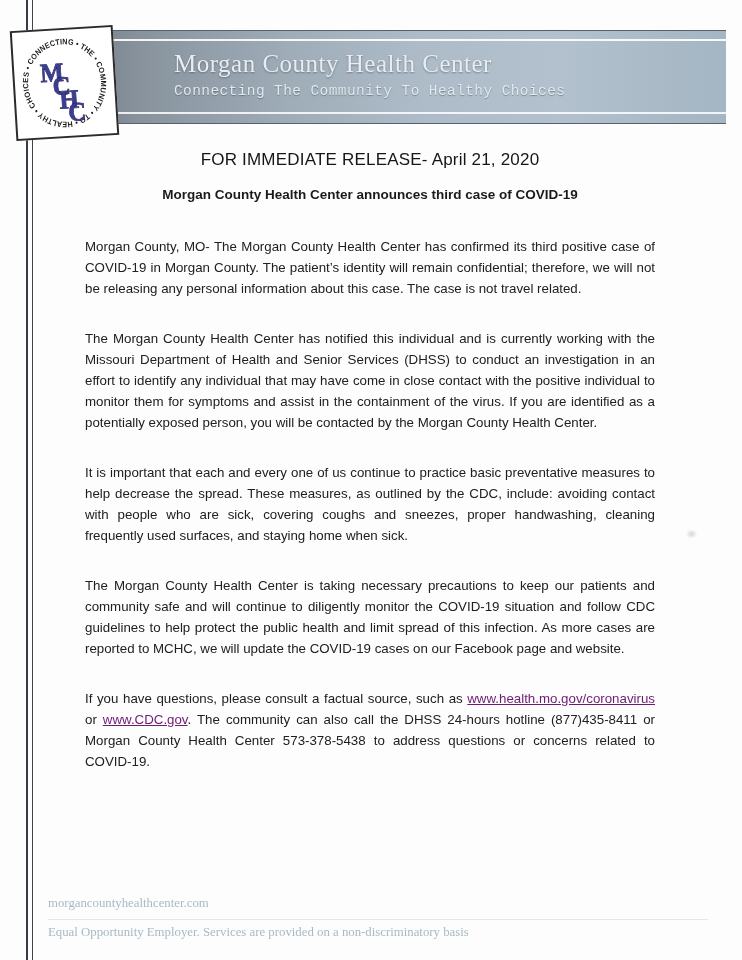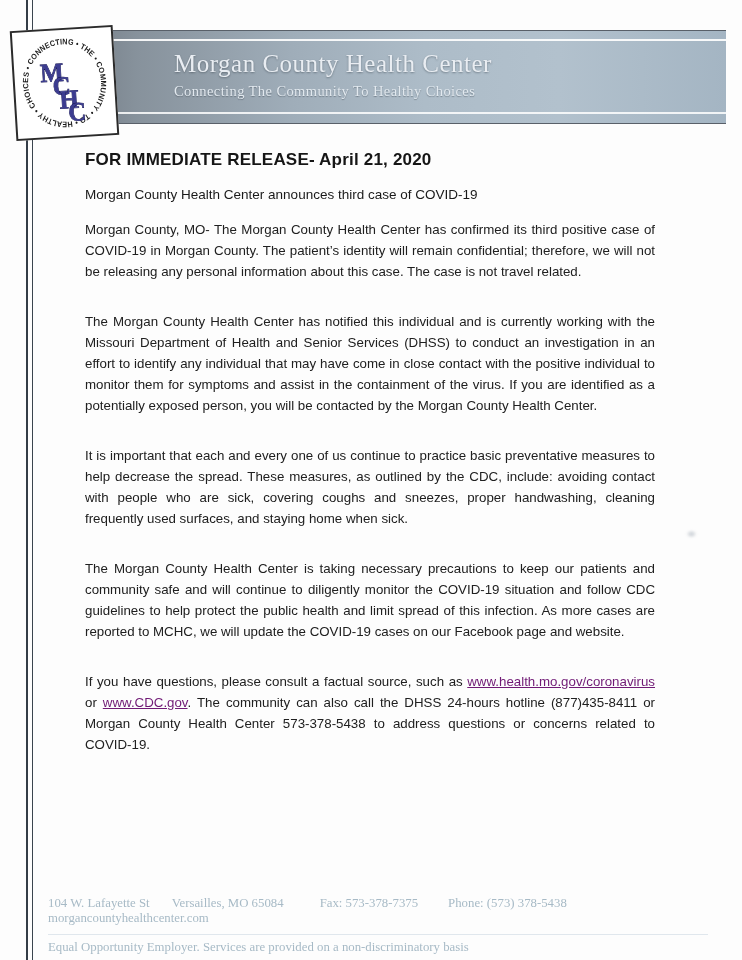--- a/index.html
+++ b/index.html
@@ -26,21 +26,21 @@
     position:absolute;left:0;right:0;top:8px;bottom:9px;
     border-top:2px solid rgba(255,255,255,0.92);
     border-bottom:2px solid rgba(255,255,255,0.85);
   }
   .banner-text{position:absolute;left:117px;top:19px;color:#e9edf2;}
   .banner-title{
     font-family:"Liberation Serif", serif;font-size:25px;letter-spacing:0.5px;
     text-shadow:0 1px 2px rgba(40,50,60,0.45);
   }
   .banner-tagline{
-    font-family:Liberation Serif, serif;font-size:14.5px;letter-spacing:0.4px;
+    font-family:Liberation Mono, monospace;font-size:14.5px;letter-spacing:0.4px;
     margin-top:5px;color:#e2e9ef;text-shadow:0 1px 1px rgba(40,50,60,0.4);
   }
   
   .logo{
     position:absolute;left:13px;top:28px;width:103px;height:110px;
     background:#fff;border:2px solid #2b2b2b;z-index:3;
     transform:rotate(-3.5deg);
     box-sizing:border-box;
   }
   .logo svg{width:100%;height:100%;}
@@ -48,29 +48,29 @@
     font-family:"Liberation Sans", sans-serif;font-weight:bold;
     font-size:7.6px;fill:#1b1b1b;letter-spacing:0.2px;
   }
   .logo .mono{
     font-family:"Liberation Serif", serif;font-weight:bold;font-size:25px;
     fill:#3c3c90;stroke:#15154a;stroke-width:0.7;paint-order:stroke;
   }
   
   .main{position:absolute;left:85px;top:150px;width:570px;z-index:2;color:#202020;}
   .headline{
-    text-align:left;font-weight:bold;font-size:17px;letter-spacing:0.2px;color:#161616;
+    text-align:center;font-weight:normal;font-size:17px;letter-spacing:0.2px;color:#161616;
   }
   .subheadline{
-    text-align:left;font-weight:normal;font-size:13.5px;margin-top:17px;color:#1a1a1a;
+    text-align:center;font-weight:bold;font-size:13.5px;margin-top:17px;color:#1a1a1a;
   }
   .para{
     font-size:13.3px;line-height:21px;text-align:justify;margin-top:29px;
   }
-  .para.first{margin-top:17px;}
+  .para.first{margin-top:34px;}
   .doc-link{color:#701a75;text-decoration:underline;}
   
   .smudge{
     position:absolute;left:686px;top:530px;width:11px;height:8px;border-radius:50%;
     background:radial-gradient(ellipse at center, rgba(150,160,172,0.55), rgba(150,160,172,0) 70%);
     filter:blur(1px);z-index:2;
   }
   
   .footer{
     position:absolute;left:48px;top:896px;right:34px;z-index:2;
@@ -125,21 +125,15 @@
   <p class="para">The Morgan County Health Center is taking necessary precautions to keep our patients and community safe and will continue to diligently monitor the COVID-19 situation and follow CDC guidelines to help protect the public health and limit spread of this infection. As more cases are reported to MCHC, we will update the COVID-19 cases on our Facebook page and website.</p>
 
   <p class="para">
     <span>If you have questions, please consult a factual source, such as </span><a class="doc-link">www.health.mo.gov/coronavirus</a><span> or </span><a class="doc-link">www.CDC.gov</a><span>. The community can also call the DHSS 24-hours hotline (877)435-8411 or Morgan County Health Center 573-378-5438 to address questions or concerns related to COVID-19.</span>
   </p>
 </div>
 
 <div class="smudge"></div>
 
 <div class="footer">
-  <div class="footer-row1">
-    <span class="f-address">104 W. Lafayette St</span>
-    <span class="f-city">Versailles, MO 65084</span>
-    <span class="f-fax">Fax: 573-378-7375</span>
-    <span class="f-phone">Phone: (573) 378-5438</span>
-  </div>
   <div class="footer-website">morgancountyhealthcenter.com</div>
   <div class="footer-eeo">Equal Opportunity Employer. Services are provided on a non-discriminatory basis</div>
 </div>
 
 </body></html>

